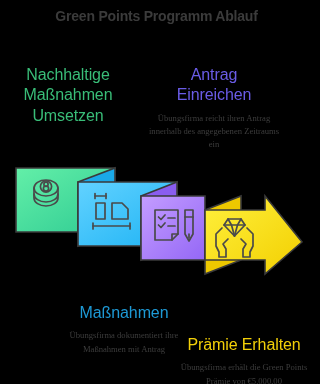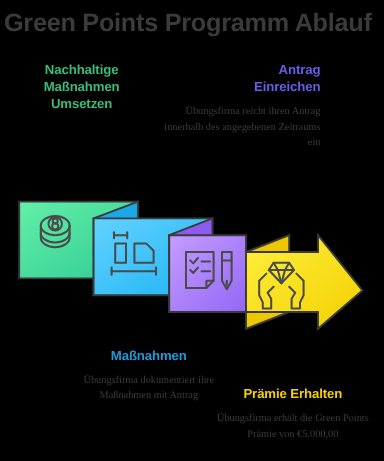--- a/index.html
+++ b/index.html
@@ -24,21 +24,21 @@
     overflow: hidden;
   }
 
   
   #title {
     position: absolute;
     top: 8px;
     left: 0;
     width: 313px;
     text-align: center;
-    font-size: 21px;
+    font-size: 14px;
     font-weight: bold;
     letter-spacing: -0.2px;
     color: #3b3b3b;
     line-height: 1.15;
   }
 
   
   #flow {
     position: absolute;
     left: 0;
@@ -46,37 +46,37 @@
     width: 313px;
     height: 135px;
   }
 
   
   .block {
     position: absolute;
     text-align: center;
   }
   .block h3 {
-    margin: 4px 0 6px 0;
-    font-size: 11px;
-    font-weight: bold;
+    margin: 17px 0 6px 0;
+    font-size: 16px;
+    font-weight: normal;
     line-height: 1.28;
     letter-spacing: -0.1px;
   }
   .block p {
     margin: 0;
     font-size: 8.6px;
     line-height: 1.52;
     color: #3d3d3d;
     font-weight: 500;
     font-family: Liberation Serif, serif;
   }
 
   #block-top-1 { left: 2px;   top: 48px;  width: 132px; }
-  #block-top-2 { left: 135px; top: 48px;  width: 132px; text-align: right; }
+  #block-top-2 { left: 148px; top: 48px;  width: 132px; }
   #block-bot-1 { left: 58px;  top: 286px; width: 132px; }
   #block-bot-2 { left: 178px; top: 318px; width: 132px; }
 
   #block-top-1 h3 { color: #39bd78; }
   #block-top-2 h3 { color: #6a5ce6; }
   #block-bot-1 h3 { color: #1e9ad6; }
   #block-bot-2 h3 { color: #f3d008; }
 </style>
 </head>
 <body>

